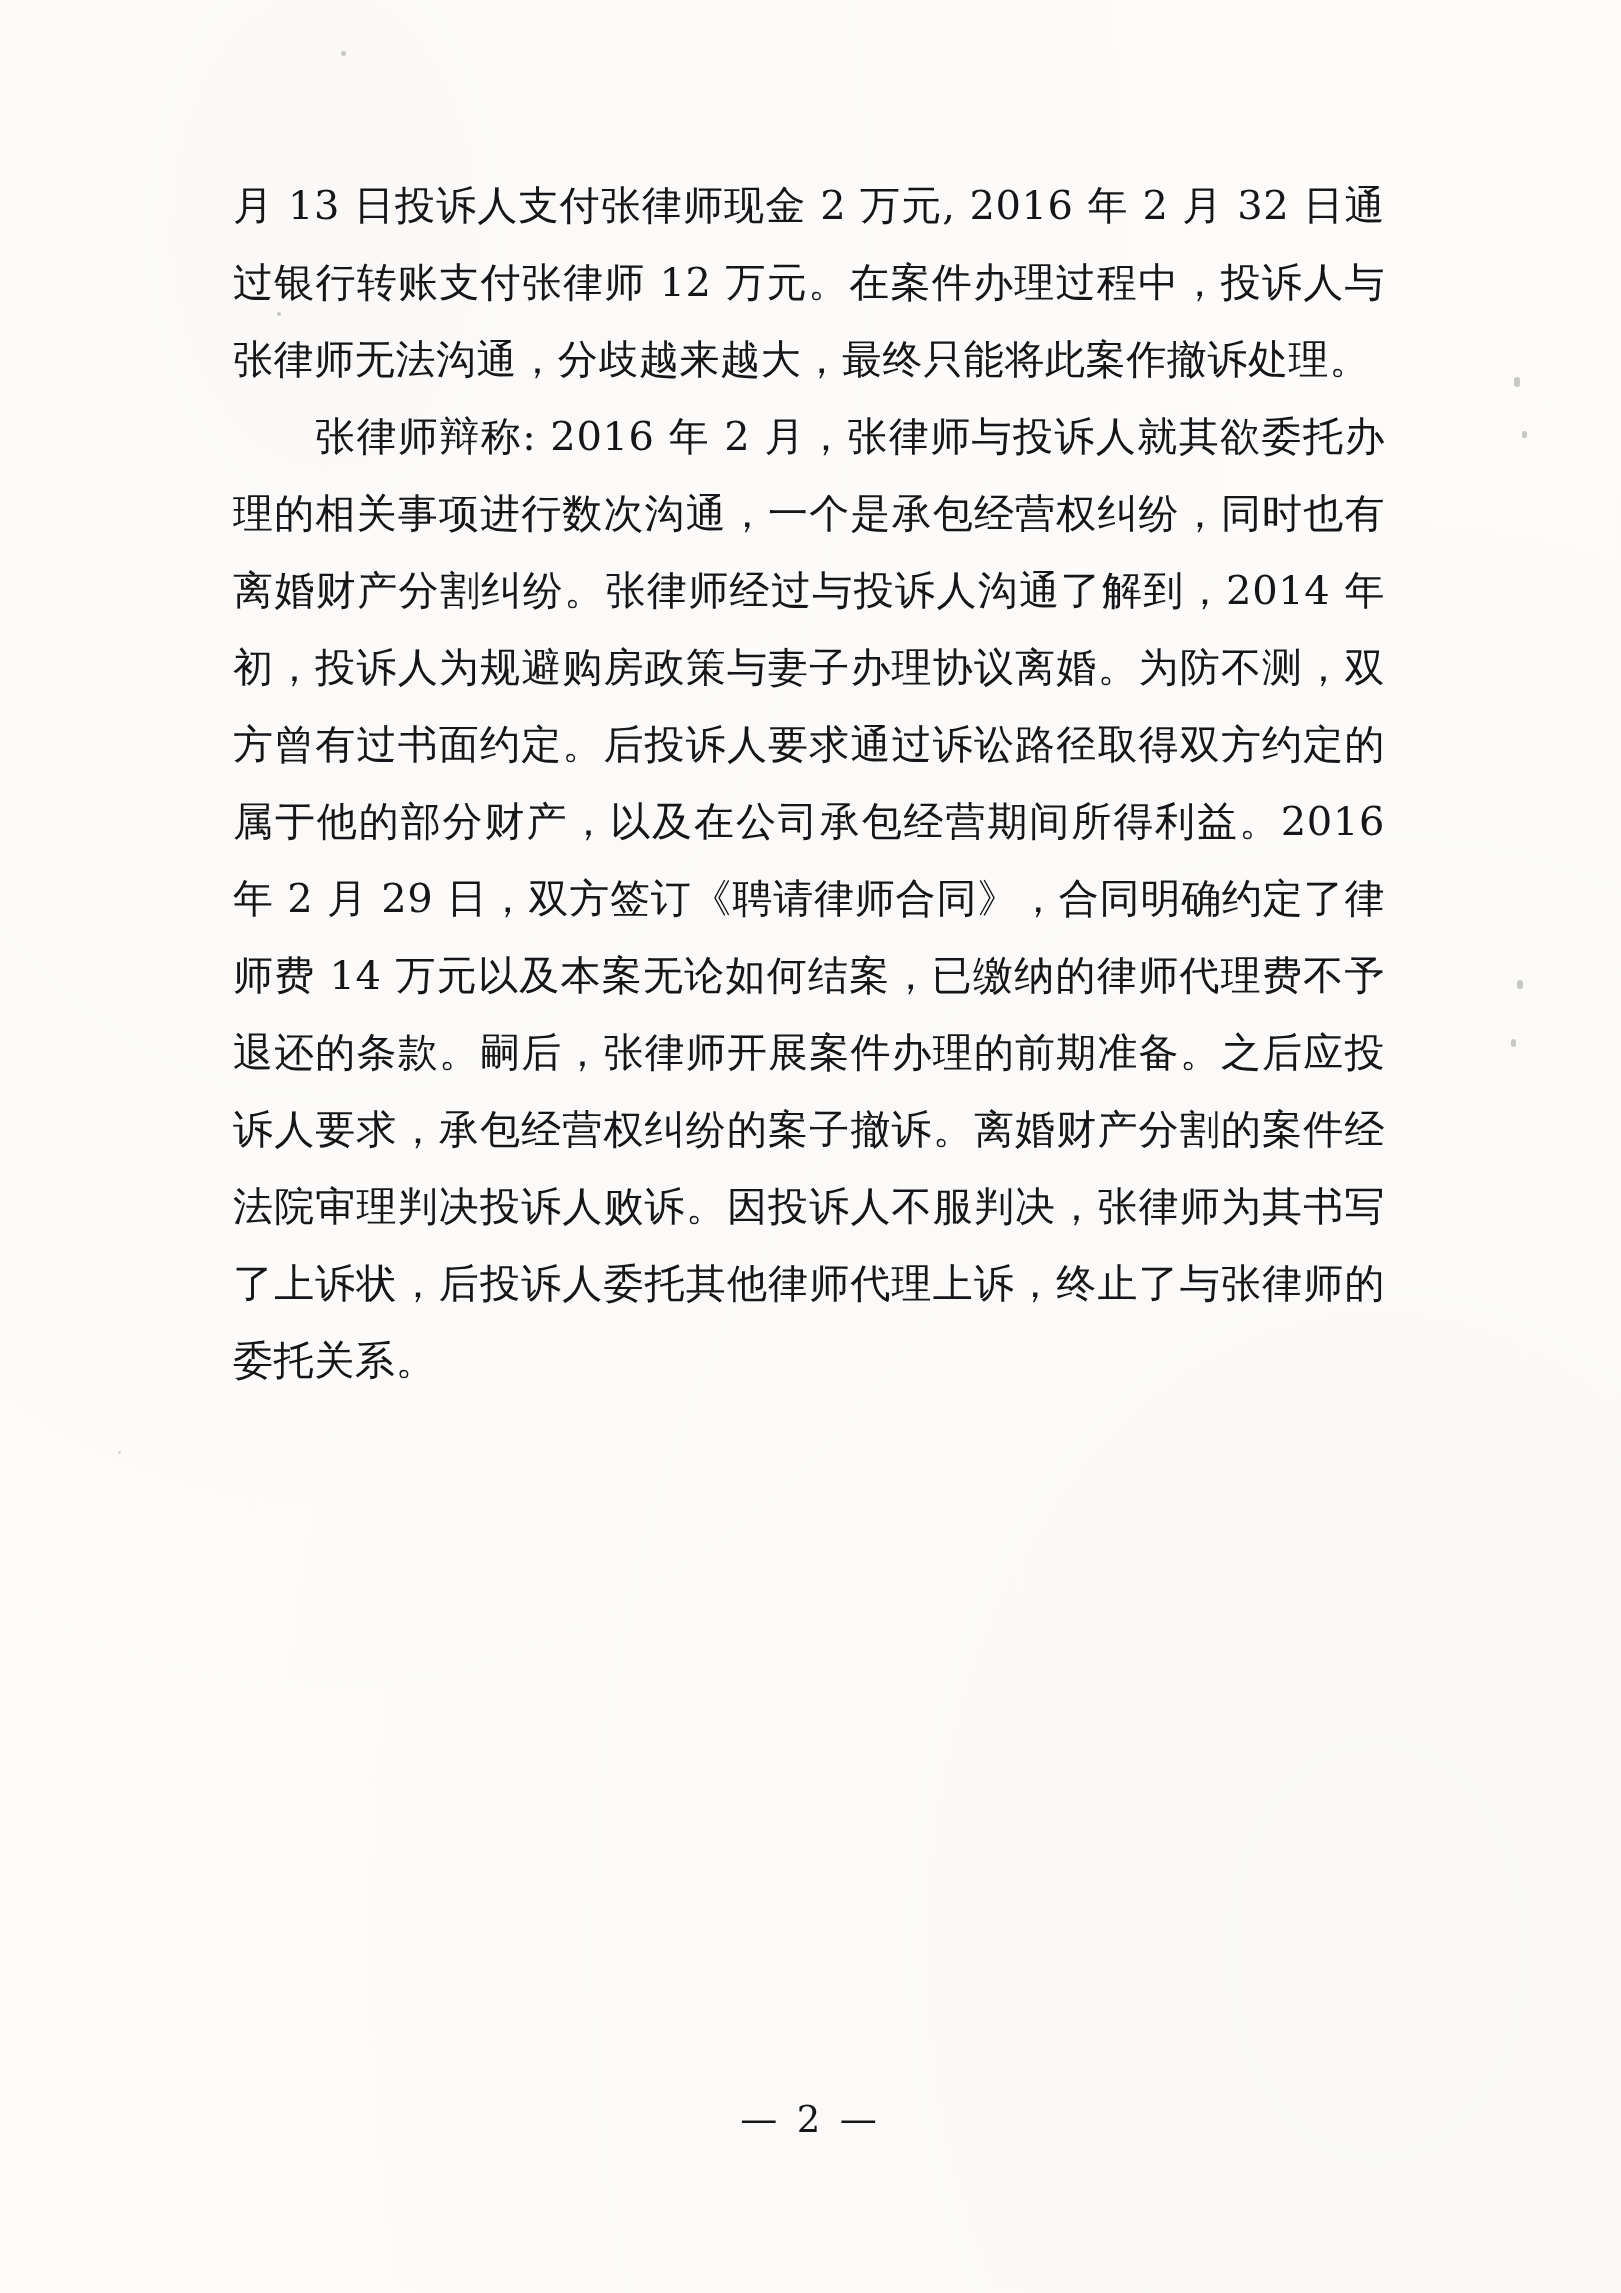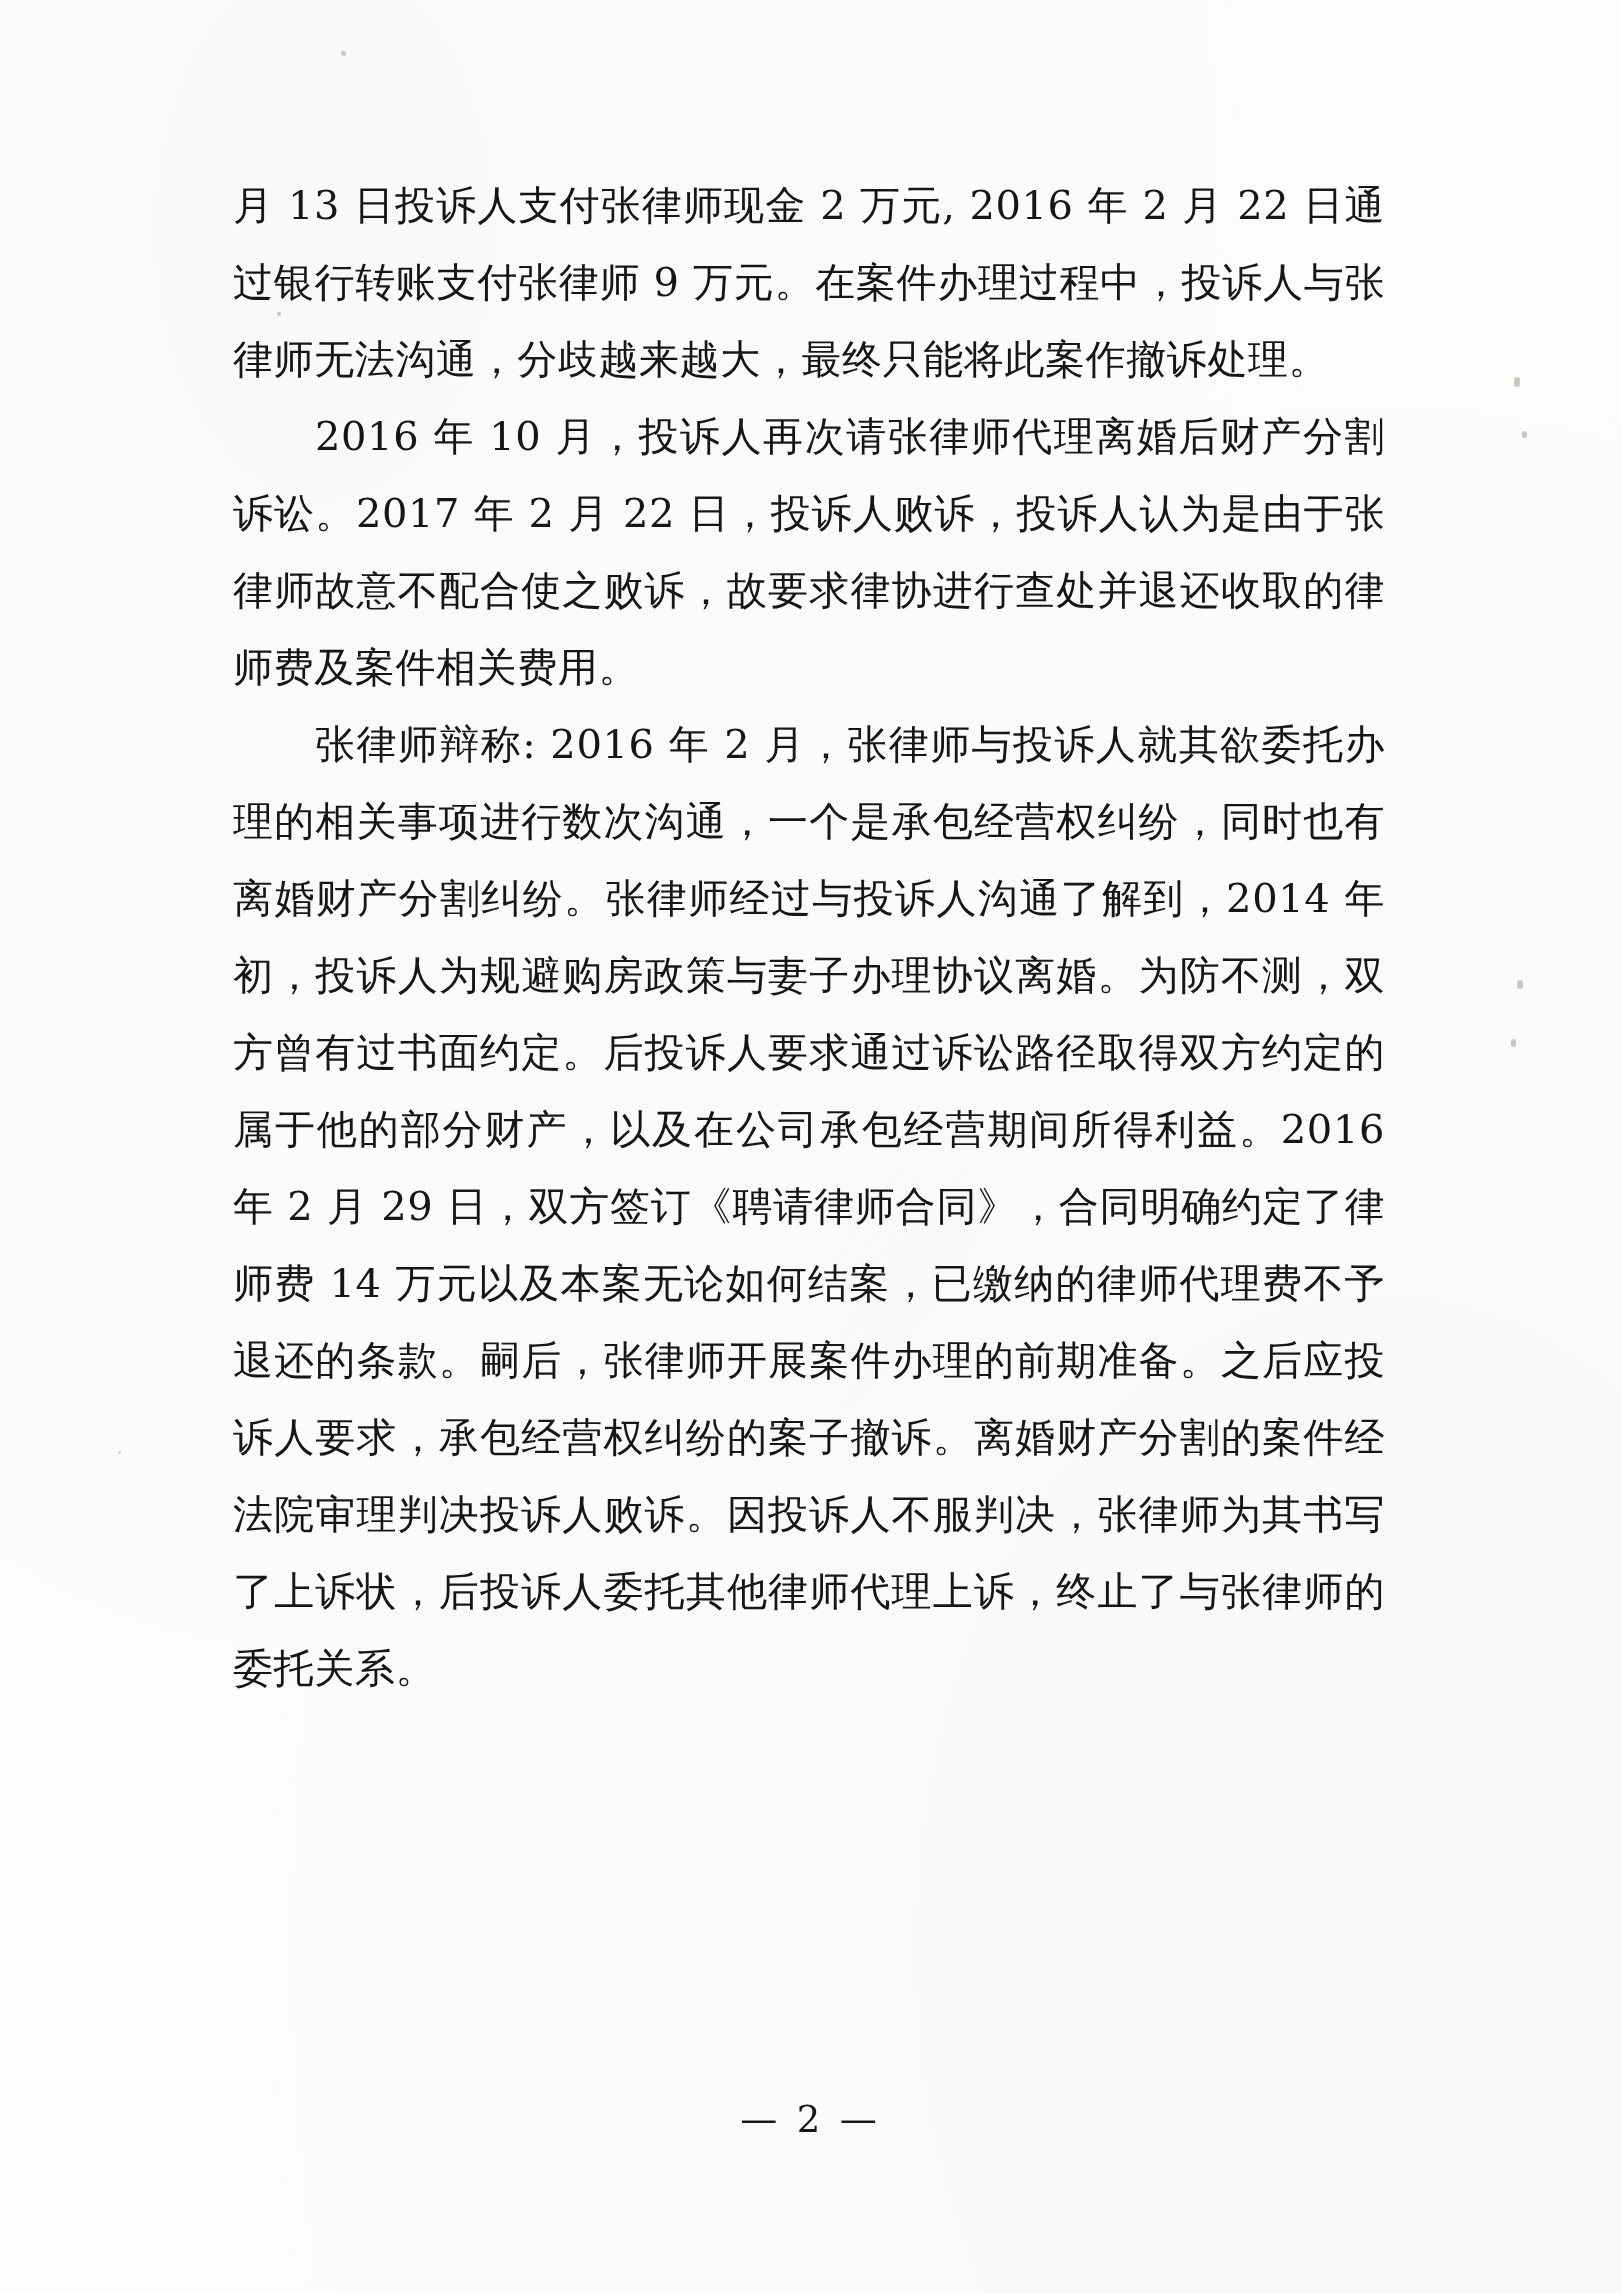--- a/index.html
+++ b/index.html
@@ -79,21 +79,20 @@
   <span class="speck s1"></span>
   <span class="speck s2"></span>
   <span class="speck s3"></span>
   <span class="speck s4"></span>
   <span class="speck s5"></span>
   <span class="speck s6"></span>
   <span class="speck s7"></span>
   <span class="speck s8"></span>
 
   <div class="doc-body">
-    <p class="para">月 13 日投诉人支付张律师现金 2 万元, 2016 年 2 月 22 日通过银行转账支付张律师 9 万元。在案件办理过程中，投诉人与张律师无法沟通，分歧越来越大，最终只能将此案作撤诉处理。</p>
-    <p class="para indent">2016 年 10 月，投诉人再次请张律师代理离婚后财产分割诉讼。2017 年 2 月 22 日，投诉人败诉，投诉人认为是由于张律师故意不配合使之败诉，故要求律协进行查处并退还收取的律师费及案件相关费用。</p>
+    <p class="para">月 13 日投诉人支付张律师现金 2 万元, 2016 年 2 月 32 日通过银行转账支付张律师 12 万元。在案件办理过程中，投诉人与张律师无法沟通，分歧越来越大，最终只能将此案作撤诉处理。</p>
     <p class="para indent">张律师辩称: 2016 年 2 月，张律师与投诉人就其欲委托办理的相关事项进行数次沟通，一个是承包经营权纠纷，同时也有离婚财产分割纠纷。张律师经过与投诉人沟通了解到，2014 年初，投诉人为规避购房政策与妻子办理协议离婚。为防不测，双方曾有过书面约定。后投诉人要求通过诉讼路径取得双方约定的属于他的部分财产，以及在公司承包经营期间所得利益。2016 年 2 月 29 日，双方签订《聘请律师合同》，合同明确约定了律师费 14 万元以及本案无论如何结案，已缴纳的律师代理费不予退还的条款。嗣后，张律师开展案件办理的前期准备。之后应投诉人要求，承包经营权纠纷的案子撤诉。离婚财产分割的案件经法院审理判决投诉人败诉。因投诉人不服判决，张律师为其书写了上诉状，后投诉人委托其他律师代理上诉，终止了与张律师的委托关系。</p>
   </div>
 
   <div class="page-number">— 2 —</div>
 
 </div>
 
 
 </body></html>

